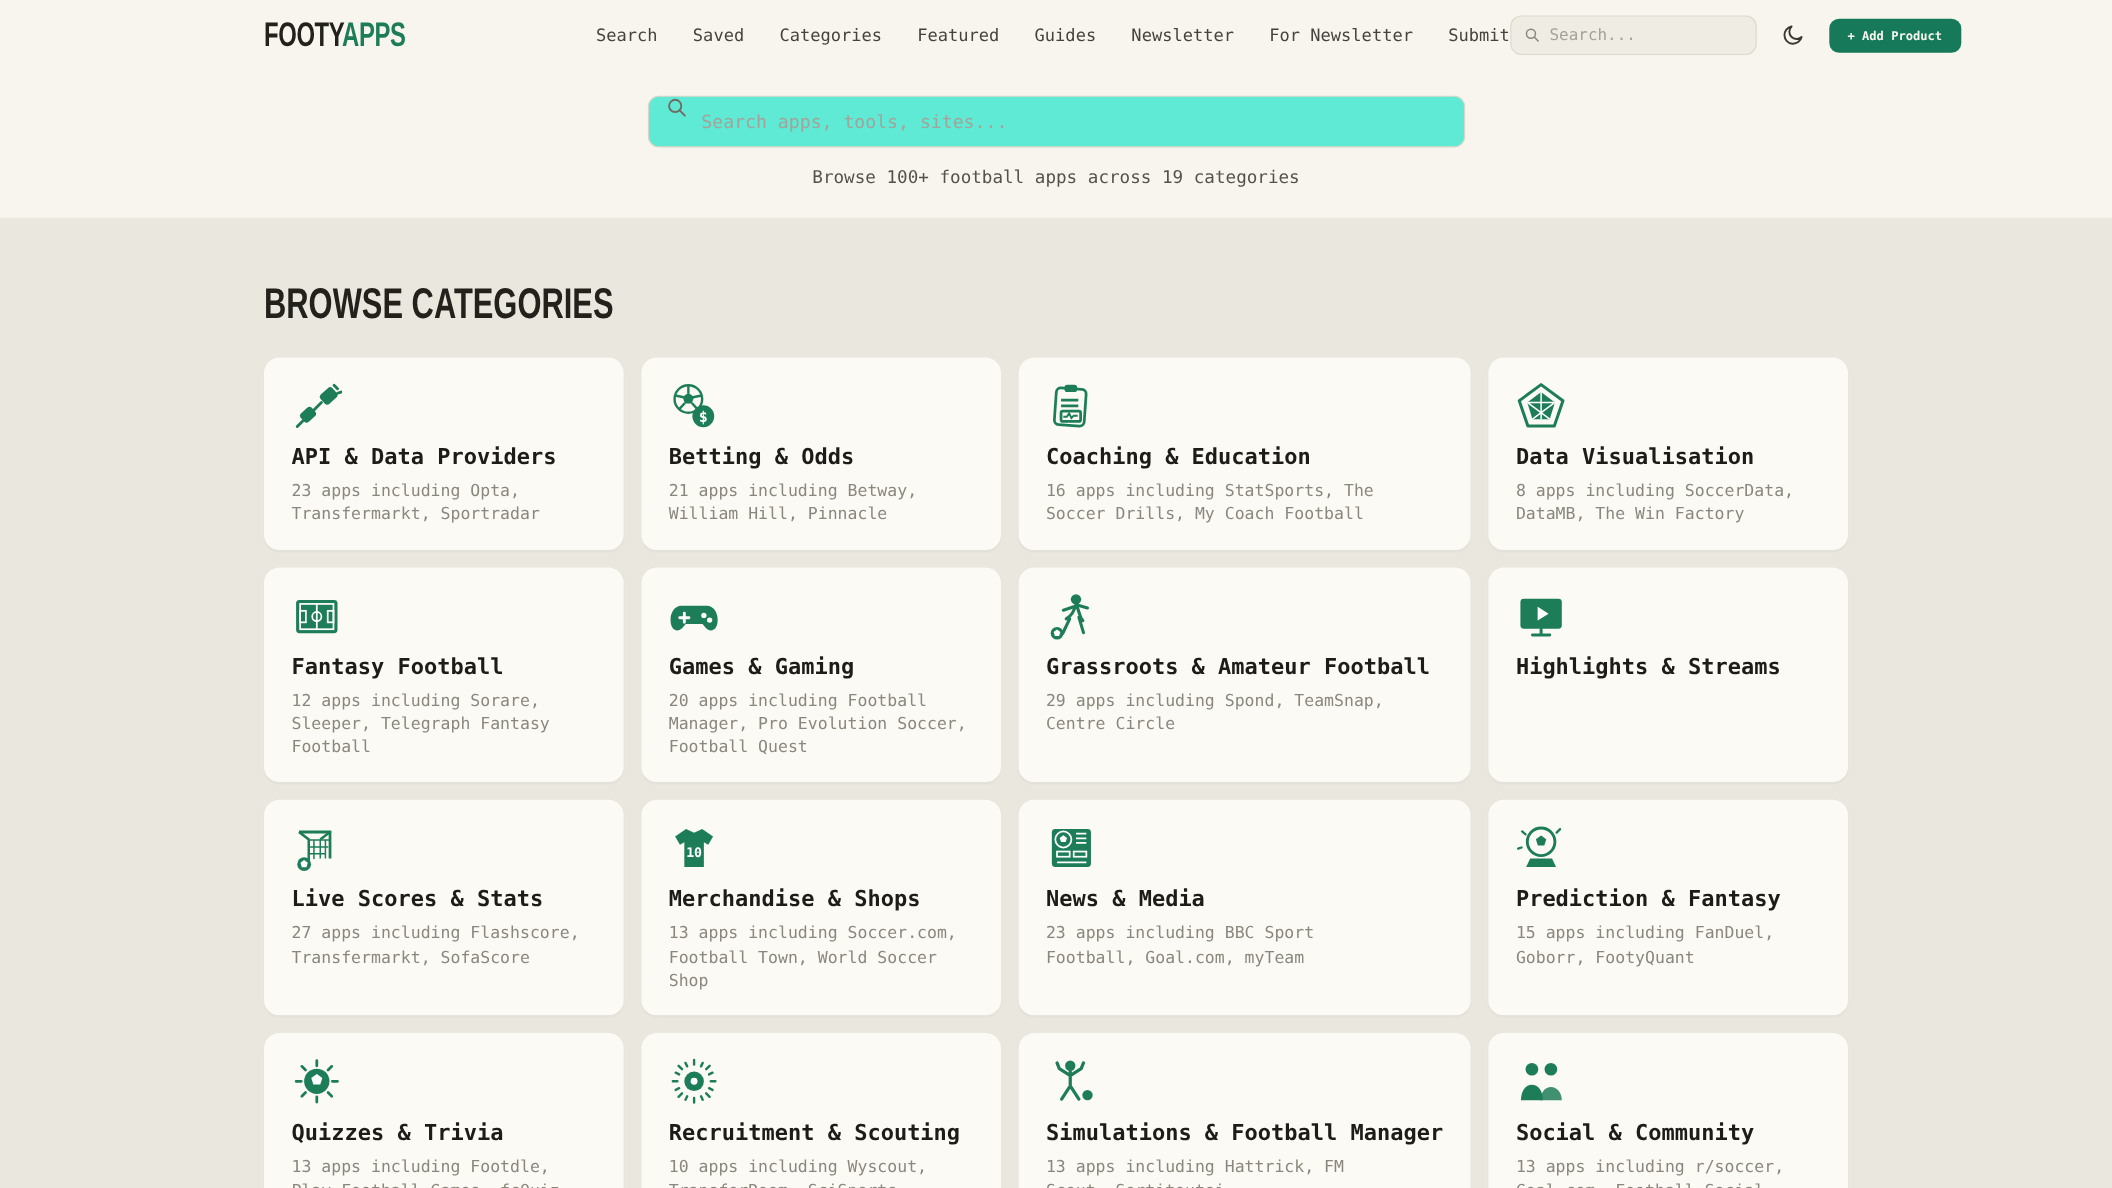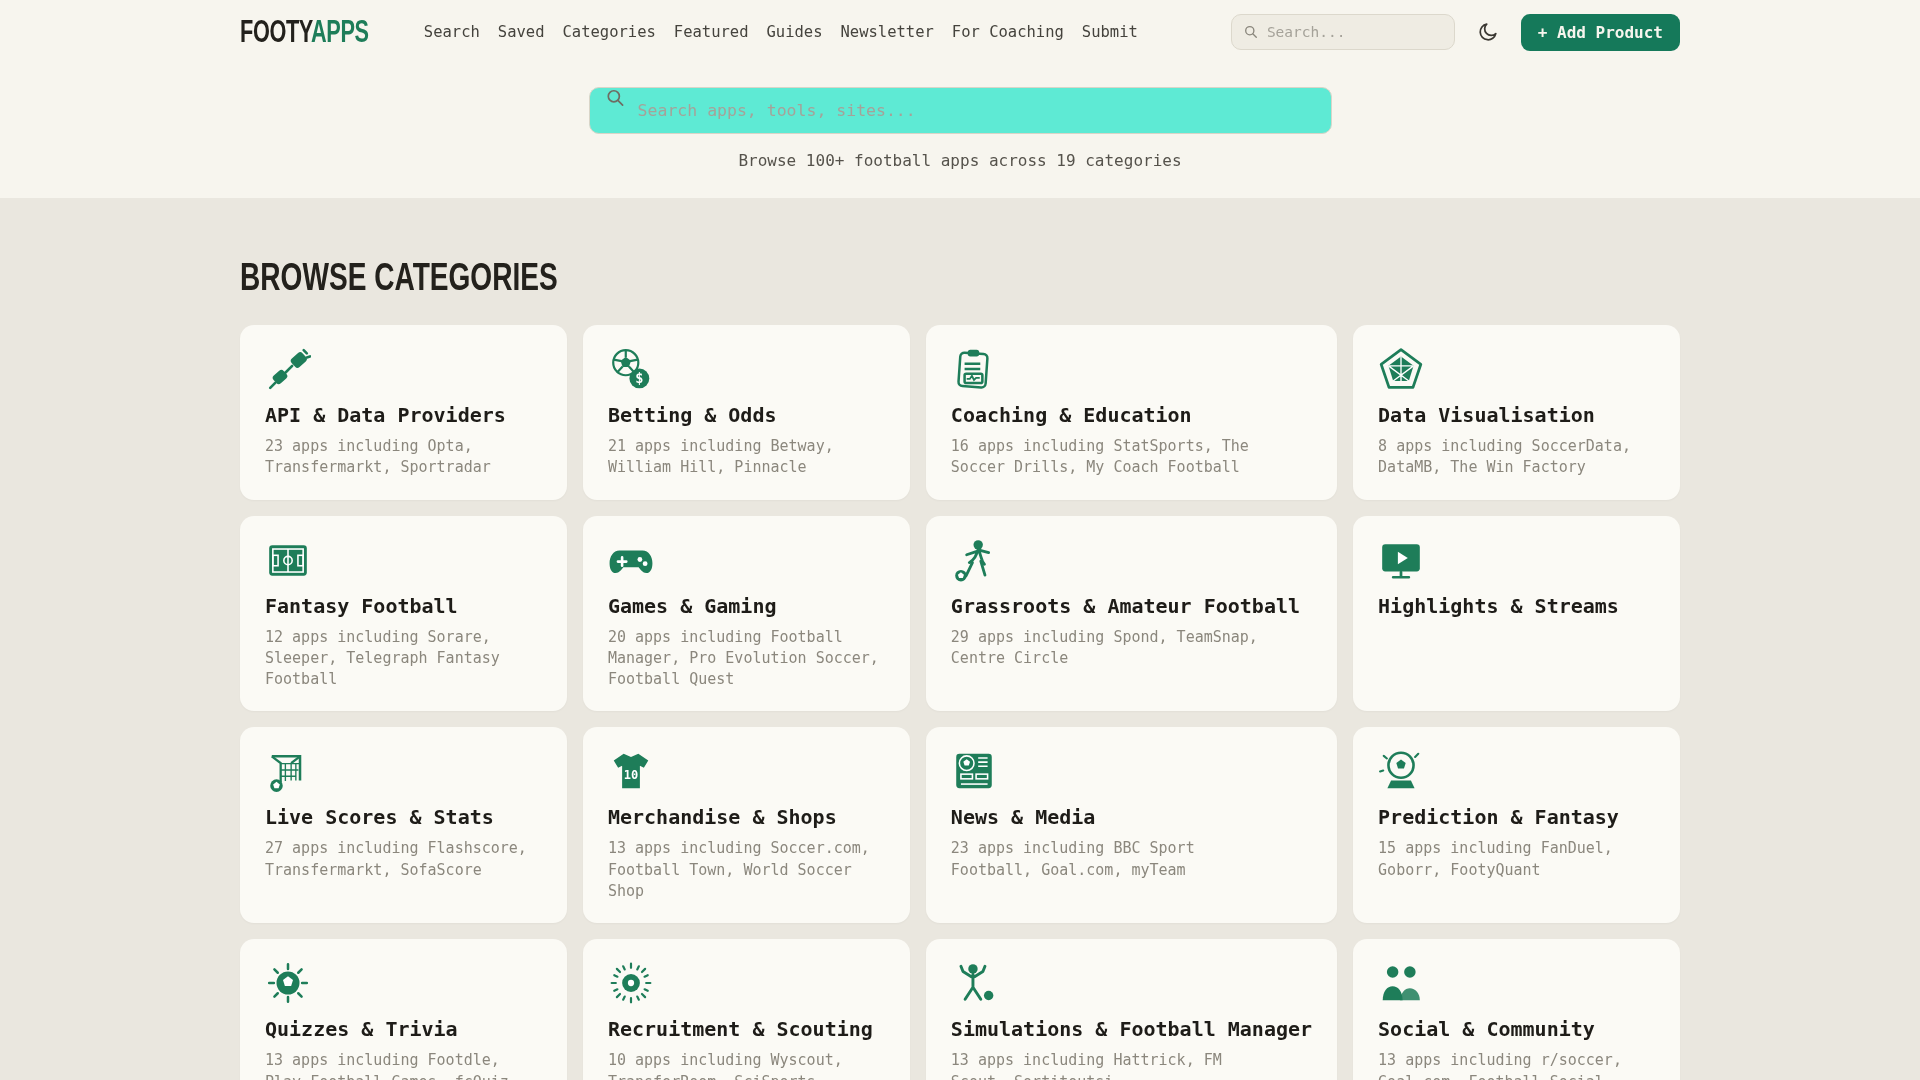--- a/index.html
+++ b/index.html
@@ -12,31 +12,31 @@
   .container { width:1440px; margin:0 auto; }
 
   
   .header { height:64px; background:var(--page-bg); }
   .header-inner { display:flex; align-items:center; height:64px; }
   .logo { font-family:"Liberation Sans", sans-serif; font-weight:900; font-size:31px;
           letter-spacing:-0.5px; white-space:nowrap; cursor:pointer; }
   .logo .squish { display:inline-block; transform:scaleX(.70); transform-origin:left center; }
   .logo-primary { color:#23211C; }
   .logo-secondary { color:var(--accent,#1E7D59); }
-  .nav { display:flex; gap:18px; }
+  .nav { display:flex; gap:32px; margin-left:118px; }
   .nav-item { font-size:15.5px; color:#45433D; cursor:pointer; white-space:nowrap; }
   .header-right { margin-left:auto; display:flex; align-items:center; gap:18px; }
   .hdr-search { display:flex; align-items:center; gap:9px; width:224px; height:36px;
     background:#EFECE3; border:1px solid #DCD8CC; border-radius:10px; padding:0 12px; }
   .hdr-search input { border:none; outline:none; background:transparent; width:100%;
     font-family:"DejaVu Sans Mono", monospace; font-size:14.5px; color:#45433D; }
   .hdr-search input::placeholder { color:#A5A299; }
   .icon-btn { width:30px; height:30px; display:flex; align-items:center; justify-content:center; cursor:pointer; }
   .add-btn { background:var(--btn-green,#15795A); color:#F7F5EE; font-family:"DejaVu Sans Mono", monospace;
-    font-weight:bold; font-size:16px; padding:9px 17px; border:none; border-radius:9px;
+    font-weight:bold; font-size:11px; padding:9px 17px; border:none; border-radius:9px;
     cursor:pointer; white-space:nowrap; }
 
   
   .hero { background:var(--page-bg); padding-top:23px; padding-bottom:28px; text-align:center; }
   .hero-search { display:flex; gap:13px; width:743px; height:47px; margin:0 auto;
     background:#5eead4; border:1px solid #D9D5C8; border-radius:10px; padding:0 16px; text-align:left; }
   .hero-search input { border:none; outline:none; background:transparent; width:100%;
     font-family:"DejaVu Sans Mono", monospace; font-size:16.5px; color:#45433D; }
   .hero-search input::placeholder { color:#A5A299; }
   .hero-tagline { margin-top:17px; font-size:16px; color:#55524B; }
@@ -62,21 +62,21 @@
     <div class="logo">
       <span class="squish"><span class="logo-primary">FOOTY</span><span class="logo-secondary">APPS</span></span>
     </div>
     <nav class="nav" id="main-nav">
         <div class="nav-item">Search</div>
         <div class="nav-item">Saved</div>
         <div class="nav-item">Categories</div>
         <div class="nav-item">Featured</div>
         <div class="nav-item">Guides</div>
         <div class="nav-item">Newsletter</div>
-        <div class="nav-item">For Coaching</div>
+        <div class="nav-item">For Newsletter</div>
         <div class="nav-item">Submit</div>
       </nav>
     <div class="header-right">
       <div class="hdr-search">
         <svg width="16" height="16" viewBox="0 0 20 20">
           <circle cx="8.2" cy="8.2" r="5.8" fill="none" stroke="#8A867C" stroke-width="1.9"></circle>
           <line x1="12.7" y1="12.7" x2="17.4" y2="17.4" stroke="#8A867C" stroke-width="1.9" stroke-linecap="round"></line>
         </svg>
         <input type="text" placeholder="Search..." style="">
       </div>

